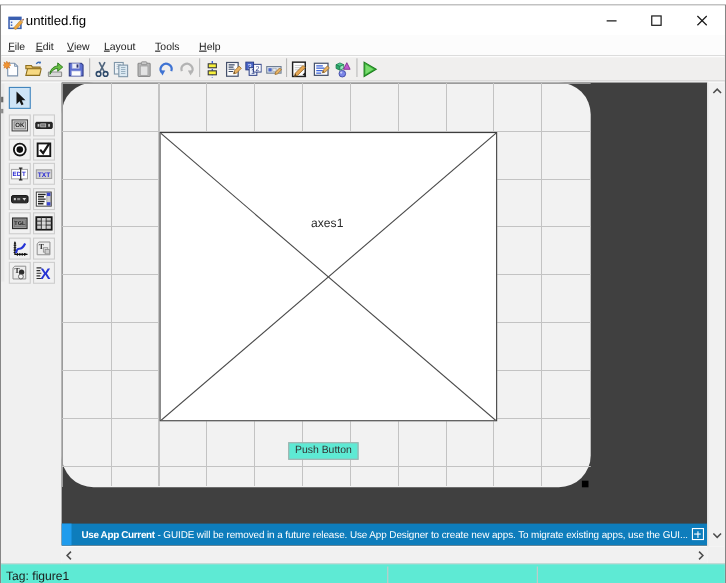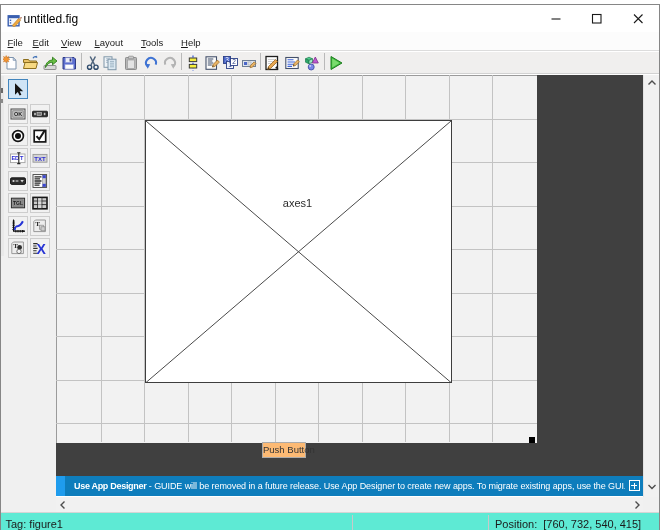--- a/index.html
+++ b/index.html
@@ -14,24 +14,24 @@
 #menubar { position:absolute; left:1px; top:28px; width:658px; height:19px; background:#fcfcfc; border-bottom:1px solid #dcdcdc; font-size:9.5px; color:#1a1a1a; }
 .mi { position:absolute; top:5px; }
 
 #toolbar { position:absolute; left:1px; top:48px; width:658px; height:22px; background:#f0efee; border-bottom:1px solid #d2d2d2; }
 .ti { position:absolute; top:3px; width:16px; height:16px; }
 .tsep { position:absolute; top:1px; width:1px; height:17px; background:#b9b9b9; }
 
 #palette { position:absolute; left:1px; top:71px; width:55px; height:436px; background:#f0f0f0; }
 .pcell { position:absolute; width:20px; height:20px; background:#f1f1f1; border:1px solid #cdcdcd; }
 #viewport { position:absolute; left:56px; top:71px; width:587px; height:421px; background:#404040; overflow:hidden; }
-#figure { position:absolute; left:0; top:0; width:480.5px; height:367.5px; background:#f2f2f2; }
+#figure { position:absolute; left:0; top:0; width:480.5px; height:367.5px; background:#f2f2f2;border-radius:29px; }
 #axes { position:absolute; left:88.5px; top:44.5px; width:307px; height:263.5px; background:#fff; border:1px solid #3e3e3e; }
 #axeslabel { position:absolute; left:211.5px; top:122px; width:60px; text-align:center; font-size:11px; color:#2b2b2b; }
-#pushbtn { position:absolute; left:206px; top:327px; width:44px; height:16px; background:#fdba74; border:1px solid #ababab; font-size:9.5px; color:#333; text-align:center; line-height:13.5px; white-space:nowrap;margin-top:40px; }
+#pushbtn { position:absolute; left:206px; top:327px; width:64px; height:16px; background:#5eead4; border:1px solid #ababab; font-size:9.5px; color:#333; text-align:center; line-height:13.5px; white-space:nowrap; }
 #rhandle { position:absolute; left:472.5px; top:361.5px; width:6px; height:6px; background:#000; }
 #banner { position:absolute; left:0; top:400.5px; width:586.5px; height:20px; background:#0e7dbc; color:#fff; font-size:9px; }
 #banner-accent { position:absolute; left:0; top:0; width:8.5px; height:20px; background:#1f9ced; }
 #banner-text { position:absolute; left:18px; top:5px; white-space:nowrap; width:551px; overflow:hidden; letter-spacing:-0.08px; }
 #banner-text b { letter-spacing:-0.3px; }
 #banner-plus { position:absolute; left:572.5px; top:4.5px; width:11px; height:11px; border:1px solid #fff; }
 #banner-plus:before { content:""; position:absolute; left:4px; top:1.5px; width:1px; height:6px; background:#fff; }
 #banner-plus:after { content:""; position:absolute; left:1.5px; top:4px; width:6px; height:1px; background:#fff; }
 
 #vscroll { position:absolute; left:643px; top:71px; width:16px; height:421.5px; background:#f1f1f1; border-left:1px solid #e3e3e3; }
@@ -285,21 +285,21 @@
           <line x1="0" y1="0" x2="305" y2="261.5" stroke="#4a4a4a" stroke-width="1"></line>
           <line x1="305" y1="0" x2="0" y2="261.5" stroke="#4a4a4a" stroke-width="1"></line>
         </svg>
       </div>
       <div id="axeslabel">axes1</div>
       <div id="pushbtn">Push Button</div>
       <div id="rhandle"></div>
     </div>
     <div id="banner">
       <div id="banner-accent"></div>
-      <div id="banner-text"><b>Use App Designer</b> - GUIDE will be removed in a future release. Use App Designer to create new apps. To migrate existing apps, use the GUI...</div>
+      <div id="banner-text"><b>Use App Current</b> - GUIDE will be removed in a future release. Use App Designer to create new apps. To migrate existing apps, use the GUI...</div>
       <div id="banner-plus"></div>
     </div>
   </div>
   <div id="vscroll">
     <svg class="abs" style="left:3px;top:4px" width="10" height="8">
         <path class="chev" d="M1.5 5.5 L5 2 L8.5 5.5"></path>
       </svg>
     <svg class="abs" style="left:3px;top:408px" width="10" height="8">
         <path class="chev" d="M1.5 2 L5 5.5 L8.5 2"></path>
       </svg>
@@ -311,16 +311,15 @@
         <path class="chev" d="M5.5 1.5 L2 5 L5.5 8.5"></path>
       </svg>
     <svg class="abs" style="left:576.5px;top:3.5px" width="8" height="10">
         <path class="chev" d="M2.5 1.5 L6 5 L2.5 8.5"></path>
       </svg>
   </div>
   <div id="statusbar">
     <span class="stext" style="left:4.5px">Tag: figure1</span>
     <div class="ssep" style="left:351px"></div>
     <div class="ssep" style="left:486.5px"></div>
-    <span class="stext" style="left:494px">Position:&nbsp; [760, 732, 540, 415]</span>
   </div>
   <div class="abs" style="left:1px;top:527.6px;width:658px;height:1.4px;background:#fafafa"></div>
 </div>
 
 </body></html>

